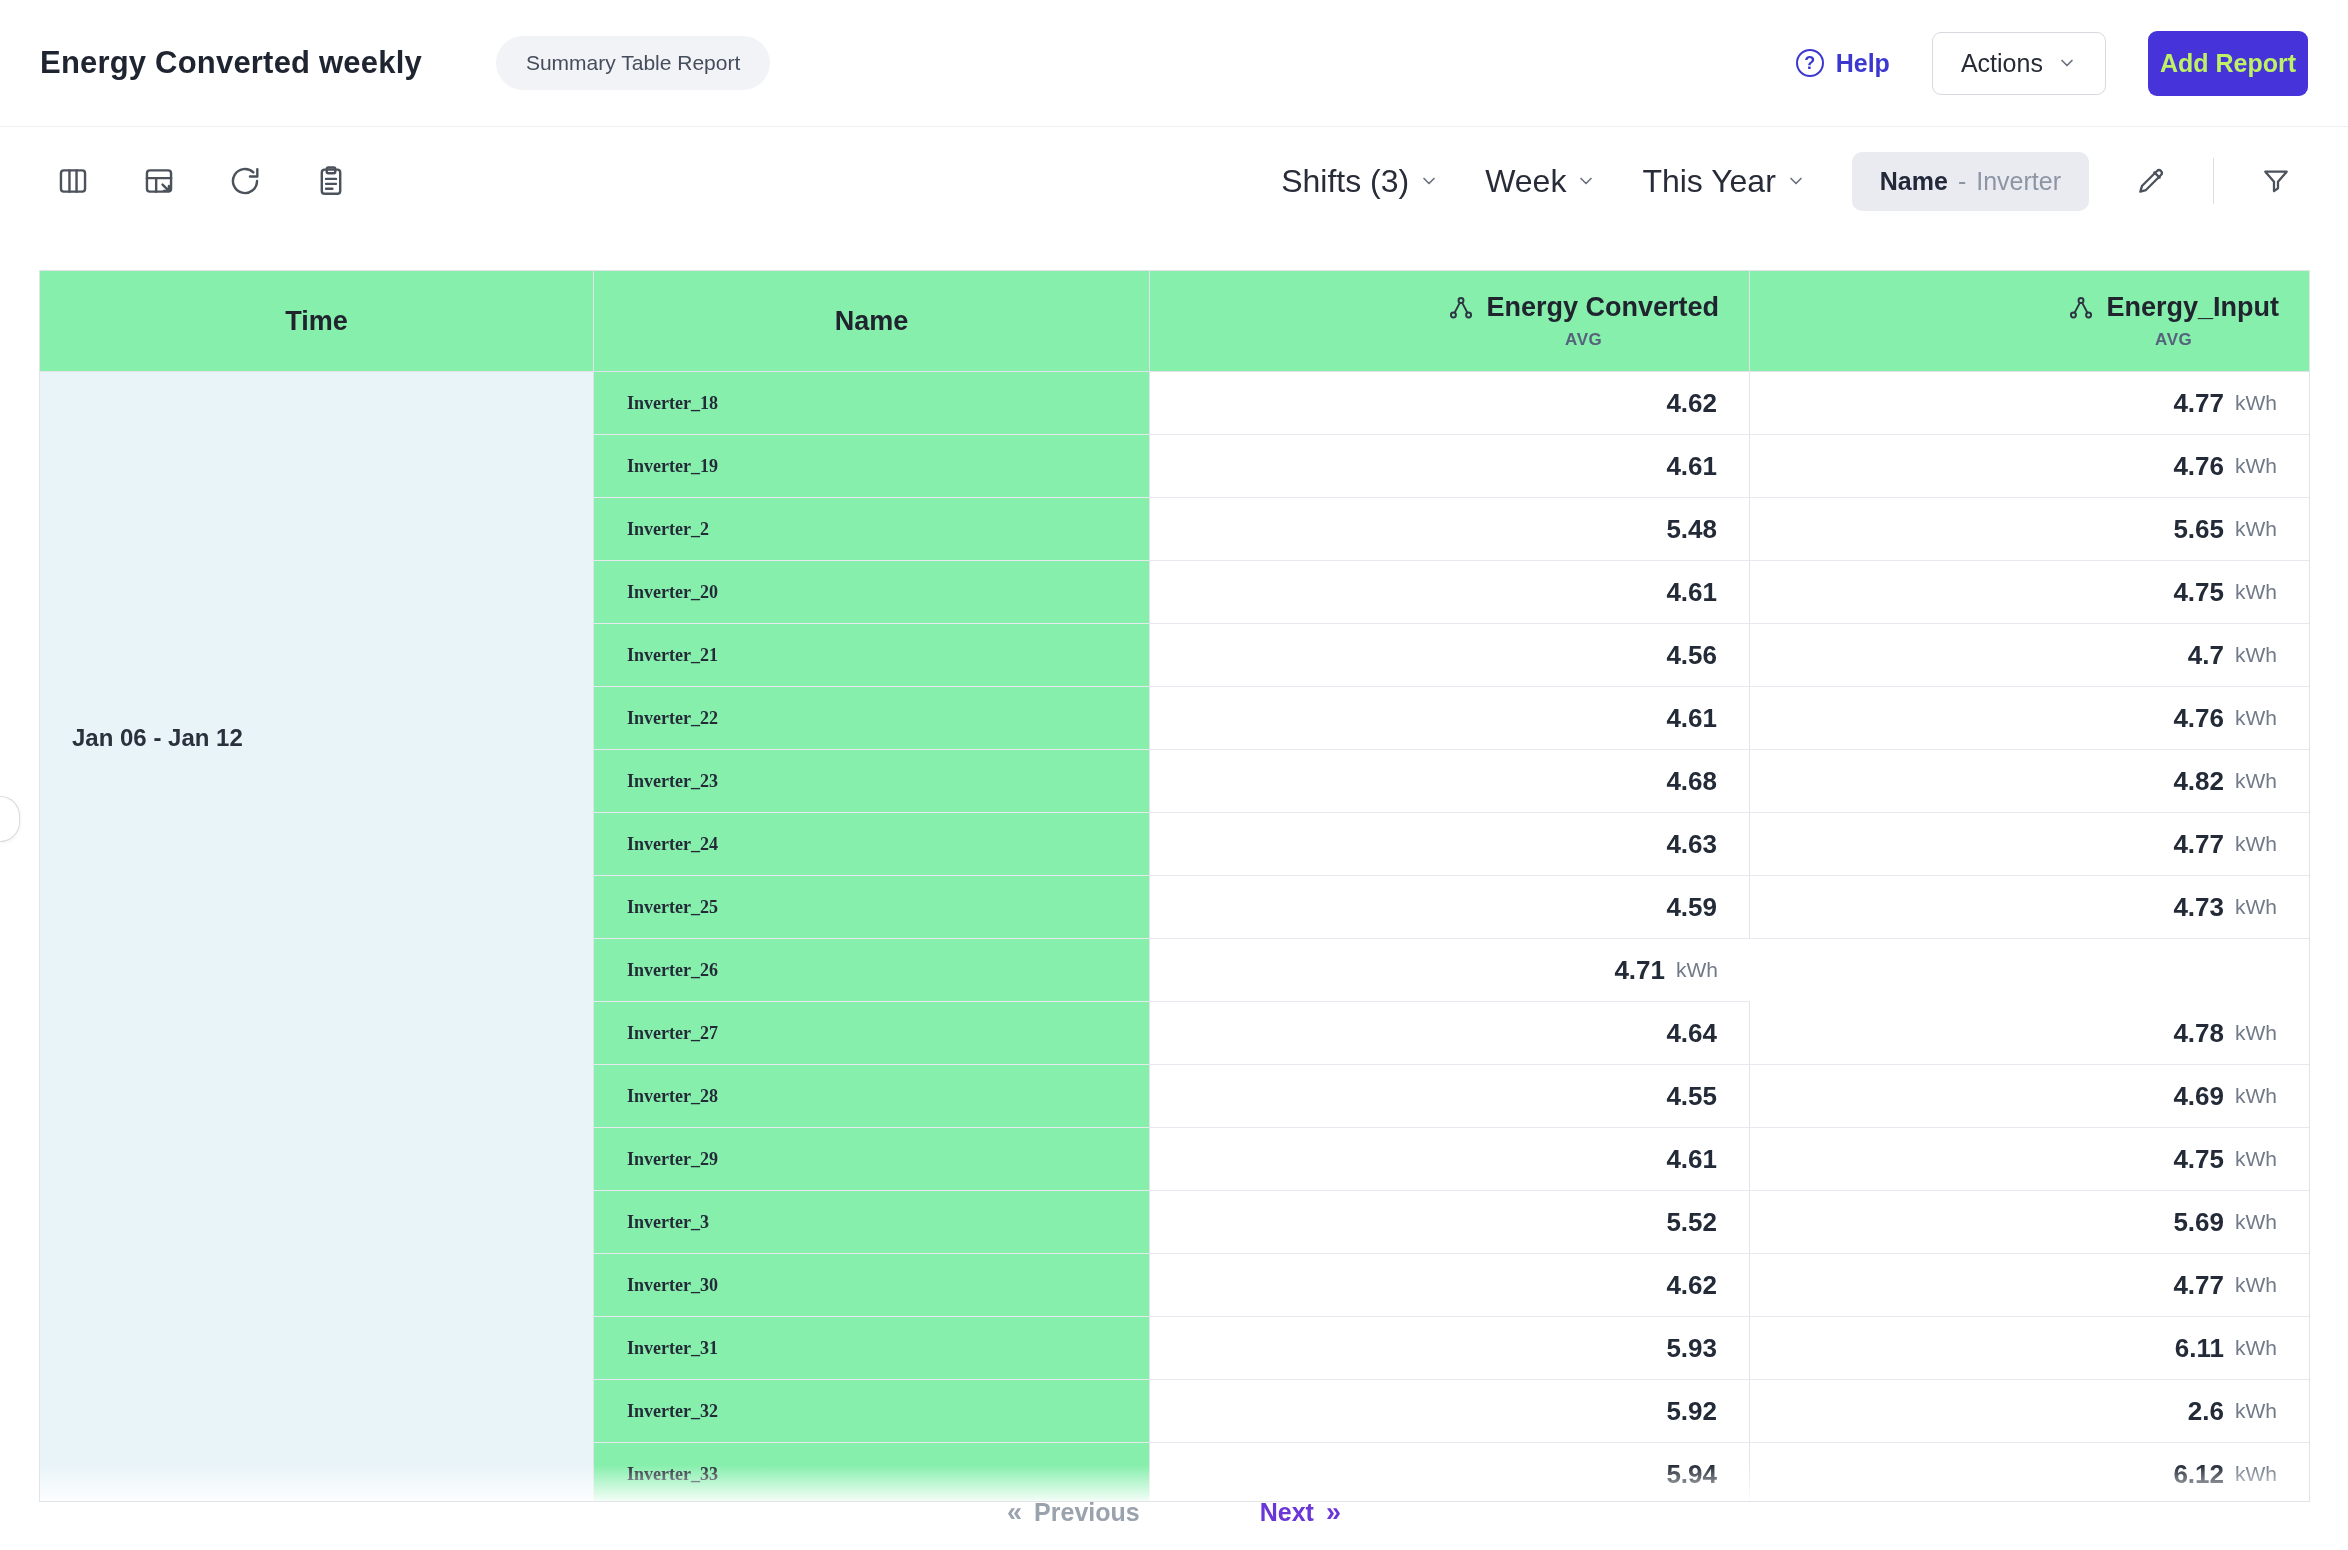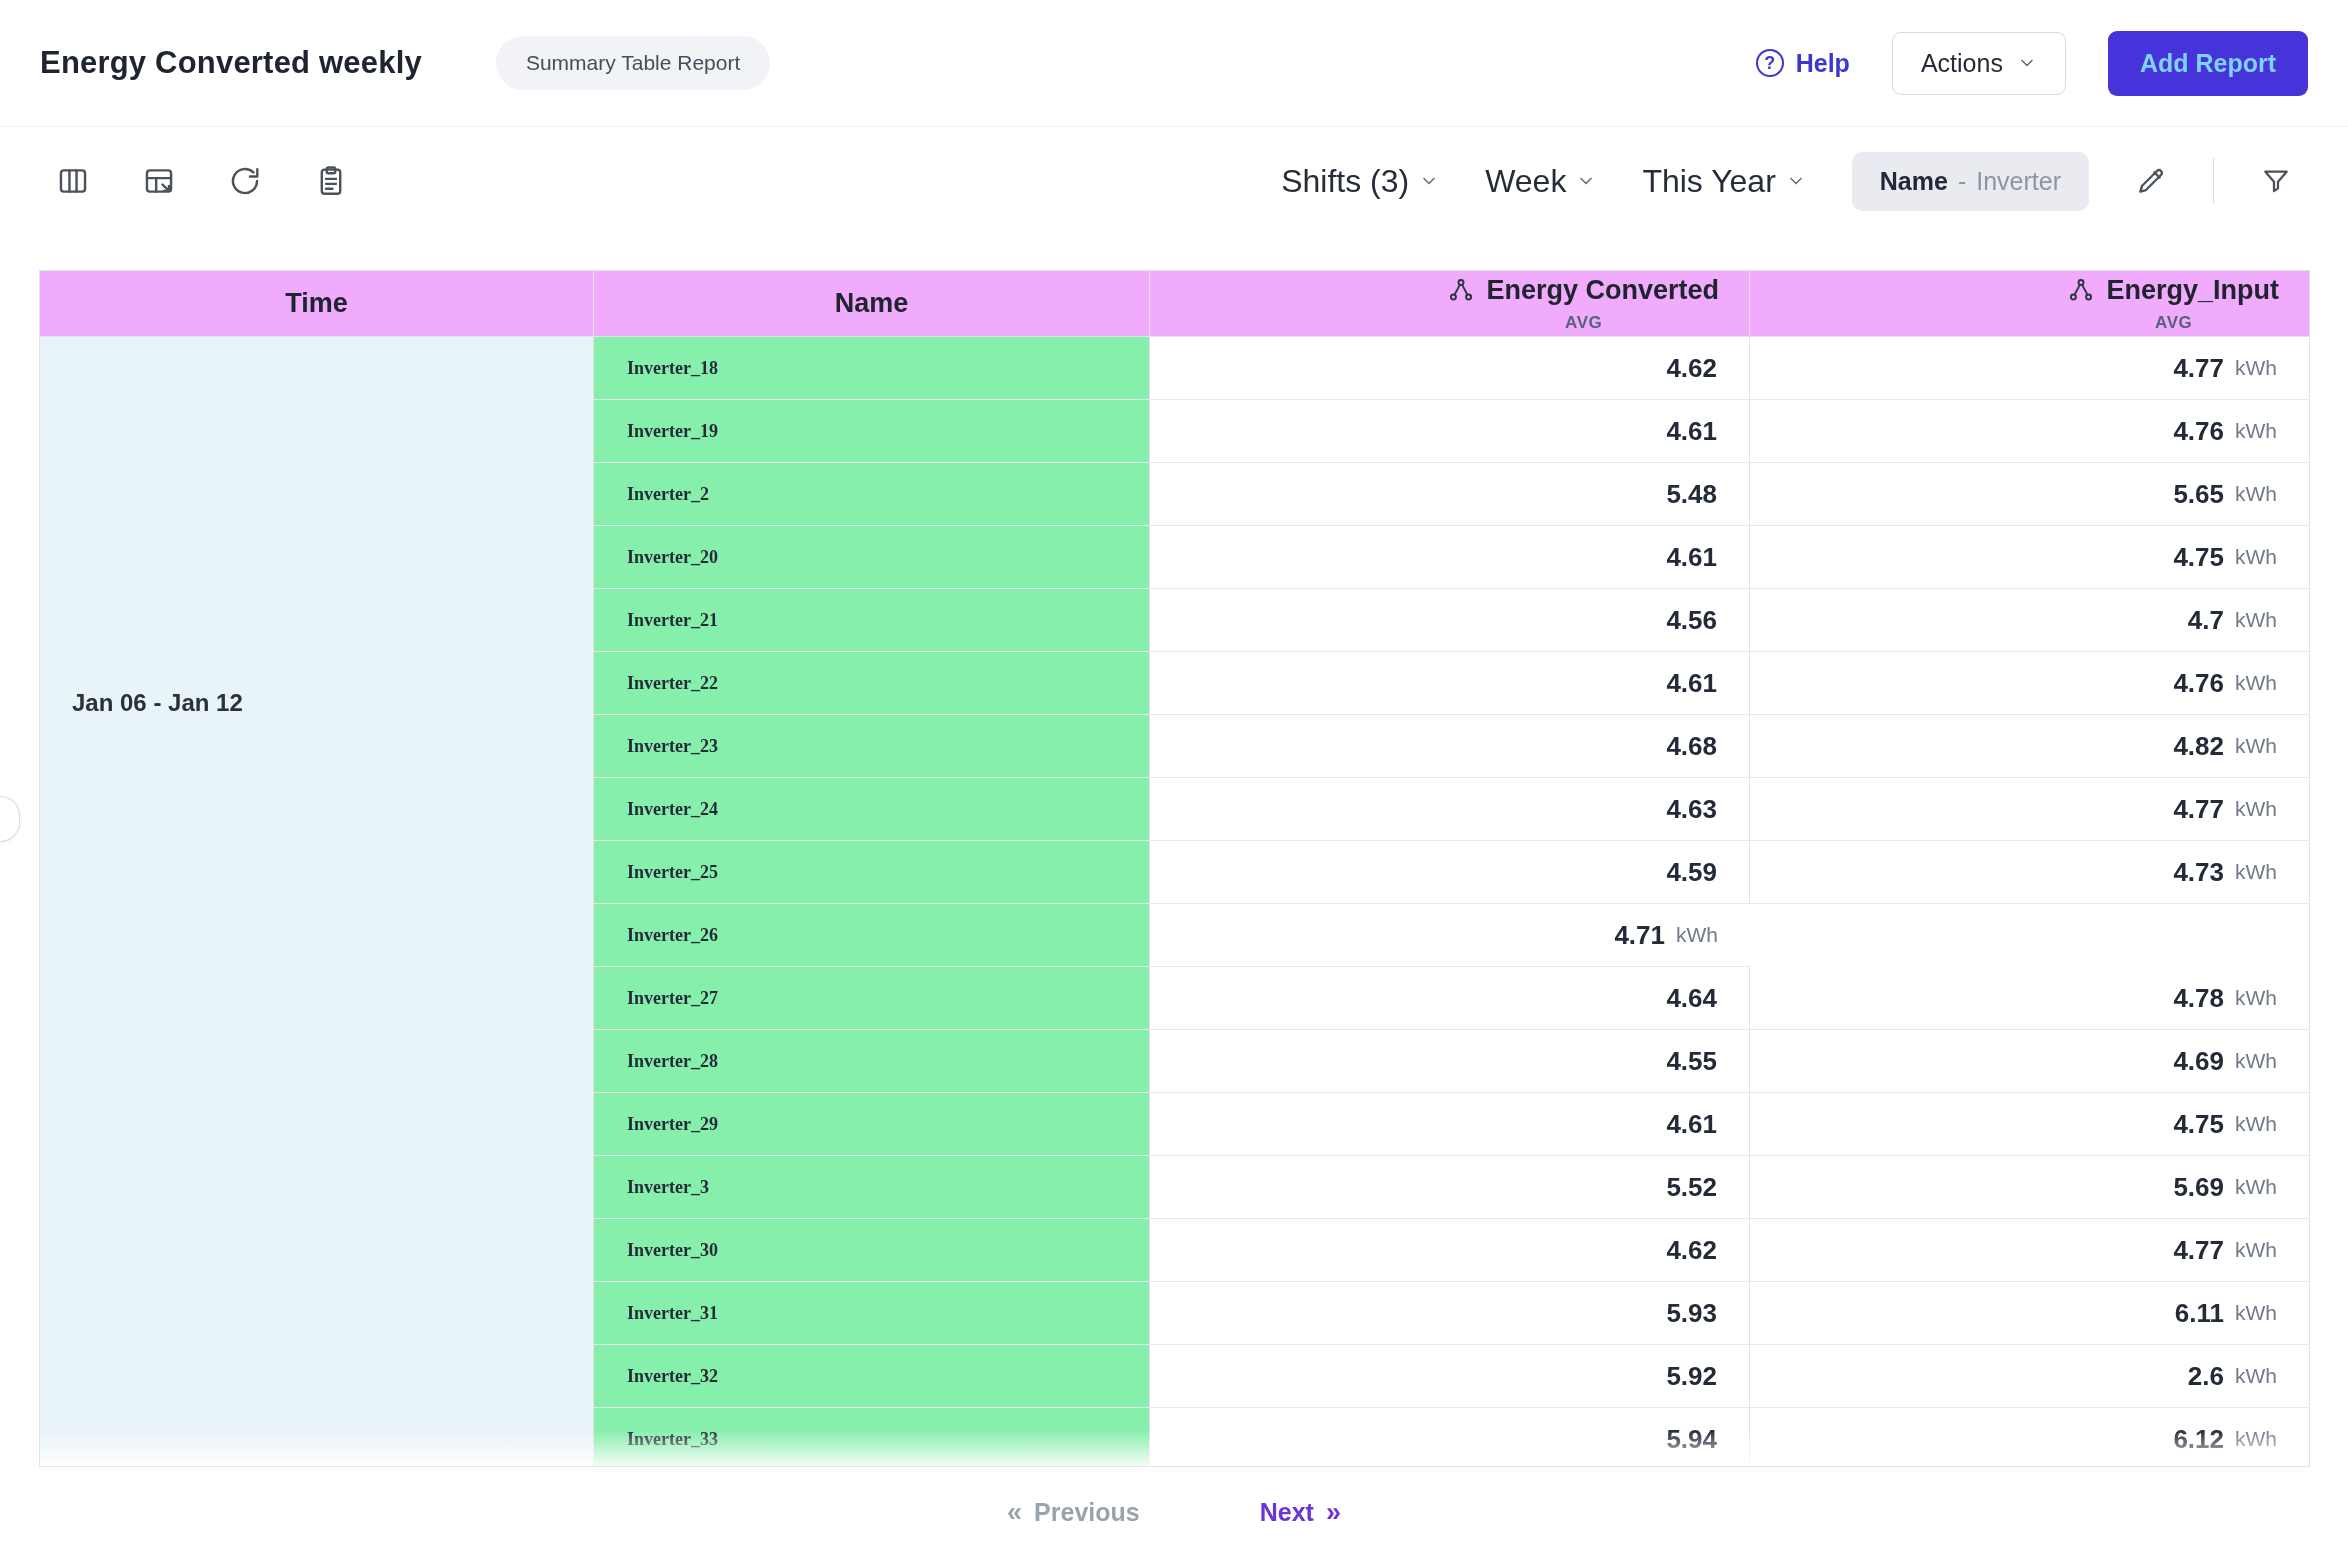--- a/index.html
+++ b/index.html
@@ -36,22 +36,22 @@
     width: 28px; height: 28px; border: 2.2px solid #3c38cf; border-radius: 50%;
     display: inline-flex; align-items: center; justify-content: center;
     font-size: 18px; font-weight: 700; color: #3c38cf;
   }
   .btn-outline {
     display: flex; align-items: center; gap: 14px;
     border: 1px solid #d7d9de; border-radius: 9px;
     padding: 16px 28px; font-size: 25px; color: #262b36; background: #fff; cursor: pointer;
   }
   .btn-primary {
-    background: #4633d9; color: #7dd3fc; border: none; border-radius: 9px;
-    padding: 18px 32px; font-size: 25px; font-weight: 600; cursor: pointer;
+    background: #4633d9; color: #bef264; border: none; border-radius: 9px;
+    padding: 18px 12px; font-size: 25px; font-weight: 600; cursor: pointer;
   }
 
   
   .toolbar {
     height: 108px;
     display: flex;
     align-items: center;
     padding: 0 56px;
   }
   .tool-icons { display: flex; align-items: center; gap: 52px; }
@@ -67,22 +67,22 @@
   }
   .chip-field { font-weight: 700; color: #23283a; }
   .chip-sep, .chip-value { color: #8d95a4; }
   .v-divider { width: 1px; height: 46px; background: #dcdee3; }
 
   
   .table-wrap { position: absolute; left: 39px; right: 38px; top: 270px; }
   .thead {
     display: grid;
     grid-template-columns: 554px 556px 600px 1fr;
-    height: 67px;
-    background: #f0abfc;
+    height: 102px;
+    background: #86efac;
     border: 1px solid #e2e3e8;
   }
   .th {
     display: flex; align-items: center; justify-content: center;
     font-size: 27px; font-weight: 700; color: #20242e;
     border-right: 1px solid #e2e3e8;
   }
   .th:last-child { border-right: none; }
   .th.metric { justify-content: flex-end; padding-right: 30px; }
   .hdr-block { display: flex; flex-direction: column; align-items: center; gap: 7px; }

